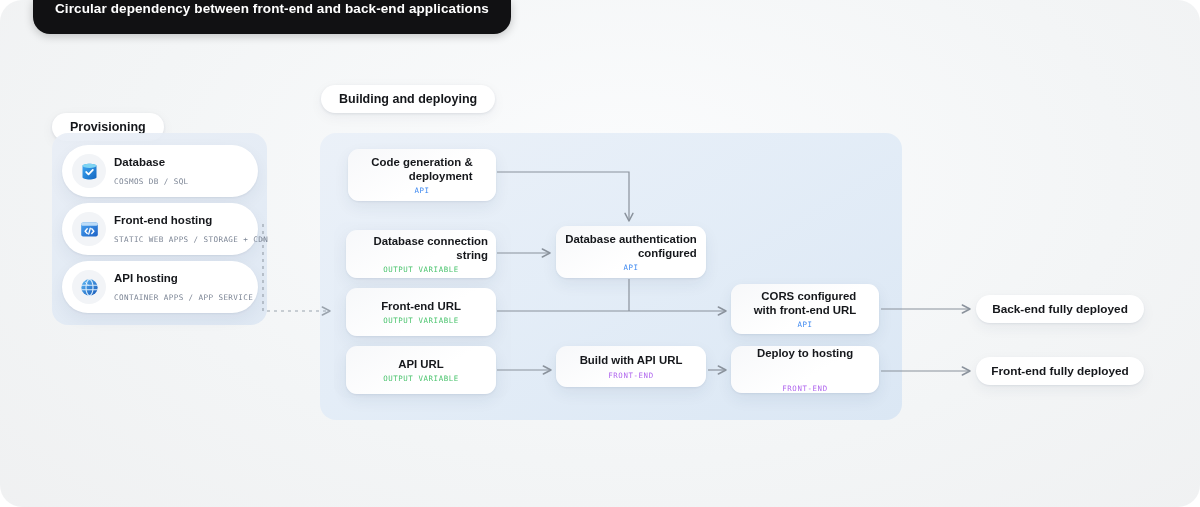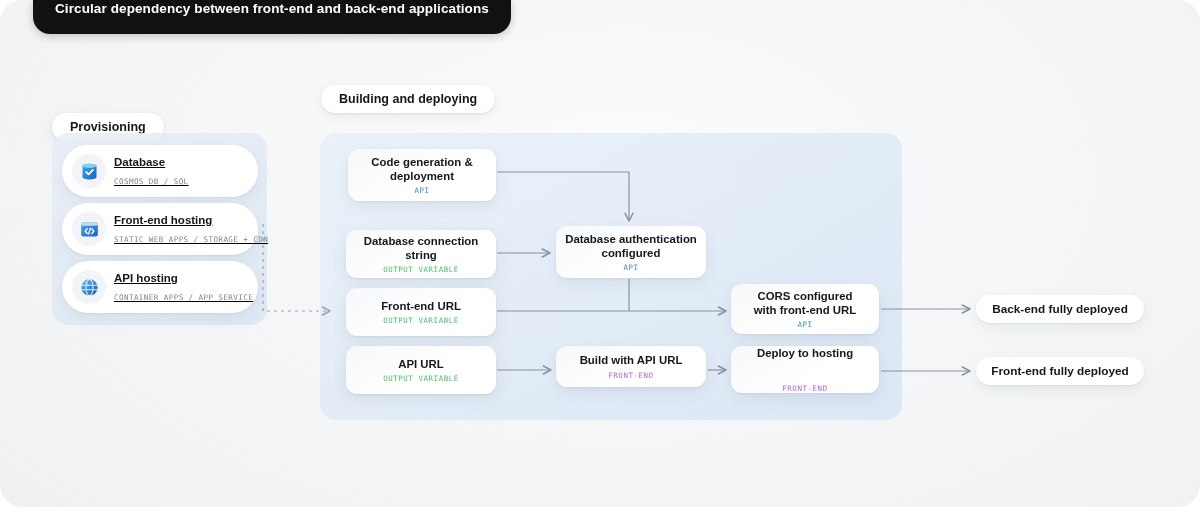--- a/index.html
+++ b/index.html
@@ -81,21 +81,21 @@
   #prov-card-2 { top: 261px; }
 
   .prov-icon-wrap {
     width: 34px; height: 34px;
     border-radius: 50%;
     background: #f2f4f7;
     display: flex; align-items: center; justify-content: center;
     flex: 0 0 34px;
     margin-right: 8px;
   }
-  .prov-text { display: flex; flex-direction: column; gap: 8px; min-width: 0; text-decoration: underline; }
+  .prov-text { display: flex; flex-direction: column; gap: 8px; min-width: 0; }
   .prov-title {
     font-size: 11.5px; font-weight: 700; color: #15171b; line-height: 1.15;
     white-space: nowrap;
   }
   .prov-sub {
     font-family: "DejaVu Sans Mono", monospace;
     font-size: 7.6px; color: #7b8494; letter-spacing: .4px;
     white-space: nowrap;
   }
 
@@ -119,21 +119,21 @@
   }
 
   
   .node {
     position: absolute;
     border-radius: 11px;
     background: linear-gradient(150deg, #f7f8fa 0%, #ffffff 58%, #ffffff 100%);
     box-shadow: 0 1px 2px rgba(30,50,90,.08), 0 6px 16px rgba(30,50,90,.07);
     display: flex; flex-direction: column;
     align-items: center; justify-content: center;
-    text-align: center;
+    text-align: right;
     padding: 4px 8px;
   }
   .node-title {
     font-size: 11.4px; font-weight: 700; color: #15171b;
     line-height: 1.25; white-space: pre-line;
   }
   .node-tag {
     font-family: "DejaVu Sans Mono", monospace;
     font-size: 7.4px; letter-spacing: .6px; margin-top: 3px;
   }

